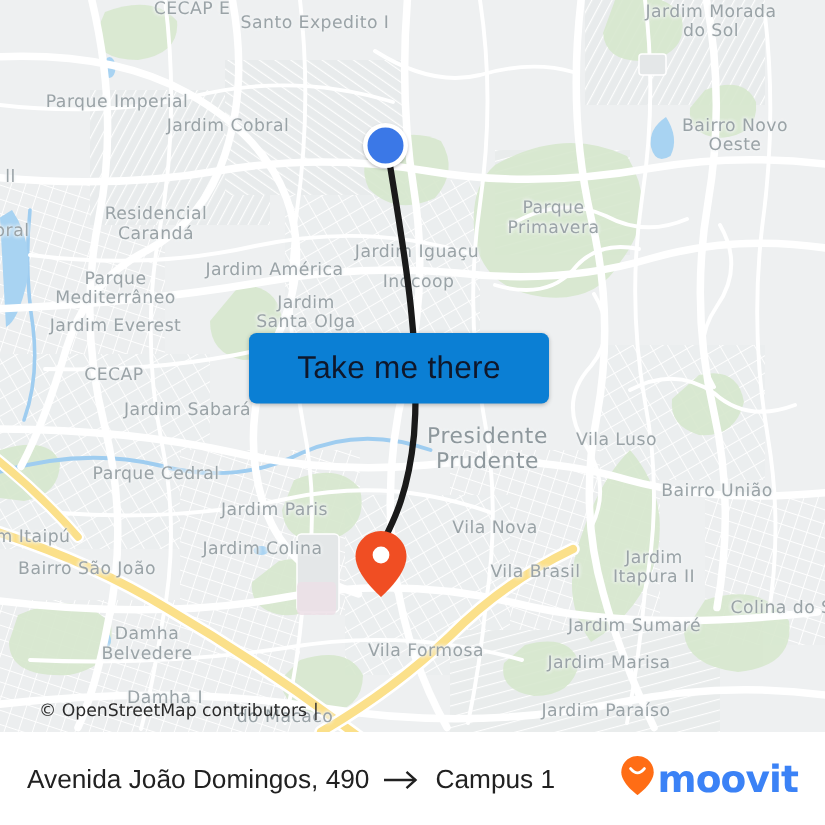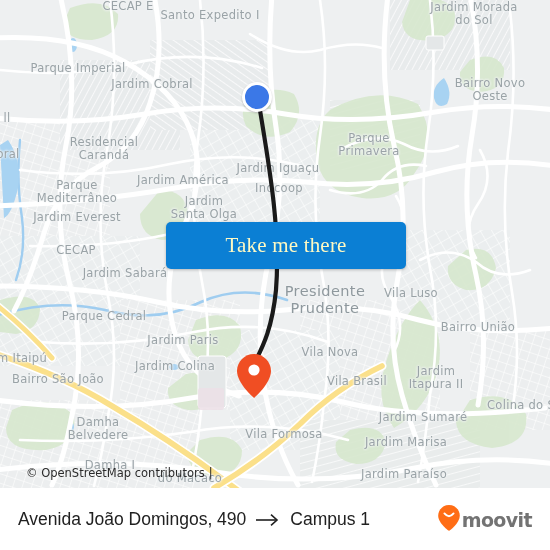--- a/index.html
+++ b/index.html
@@ -43,24 +43,24 @@
     box-sizing:border-box;
     left:242px;top:82px;
     box-shadow:0 1px 2px rgba(0,0,0,.25);
   }
   .dest-pin{
     position:absolute;left:236px;top:353px;width:36px;height:46px;
   }
 
   
   #cta{
-    position:absolute;left:166px;top:222px;width:240px;height:47px;
+    position:absolute;left:166px;top:222px;width:200px;height:47px;
     background:#0b7fd4;border-radius:5px;border:0;
-    color:#fef9c3;font-size:21px;letter-spacing:.2px;
-    font-family:Liberation Serif, serif;
+    color:#0f172a;font-size:21px;letter-spacing:.2px;
+    font-family:Liberation Sans, sans-serif;
     cursor:pointer;
     display:flex;align-items:center;justify-content:center;
     box-shadow:0 1px 3px rgba(0,0,0,.25);
   }
 
   
   #attrib{
     position:absolute;left:16px;top:466px;height:22px;width:550px;
     display:flex;align-items:flex-start;
     font-size:11.5px;color:#2b2b2b;
@@ -82,21 +82,21 @@
   #trip{
     display:flex;align-items:center;gap:9px;
     font-size:17.5px;color:#212121;
     font-family:"Liberation Sans","DejaVu Sans",sans-serif;
   }
   #trip .arrow{display:inline-block;line-height:0;}
   #brand{
     margin-left:auto;display:flex;align-items:center;gap:1px;
   }
   #brand .wordmark{
-    font-size:19px;font-weight:bold;color:#737373;letter-spacing:-0.6px;
+    font-size:25px;font-weight:bold;color:#3b82f6;letter-spacing:-0.6px;
     font-family:"DejaVu Sans","Liberation Sans",sans-serif;
   }
 </style>
 </head>
 <body>
 
 <div id="app">
 
   <div id="map">
 

